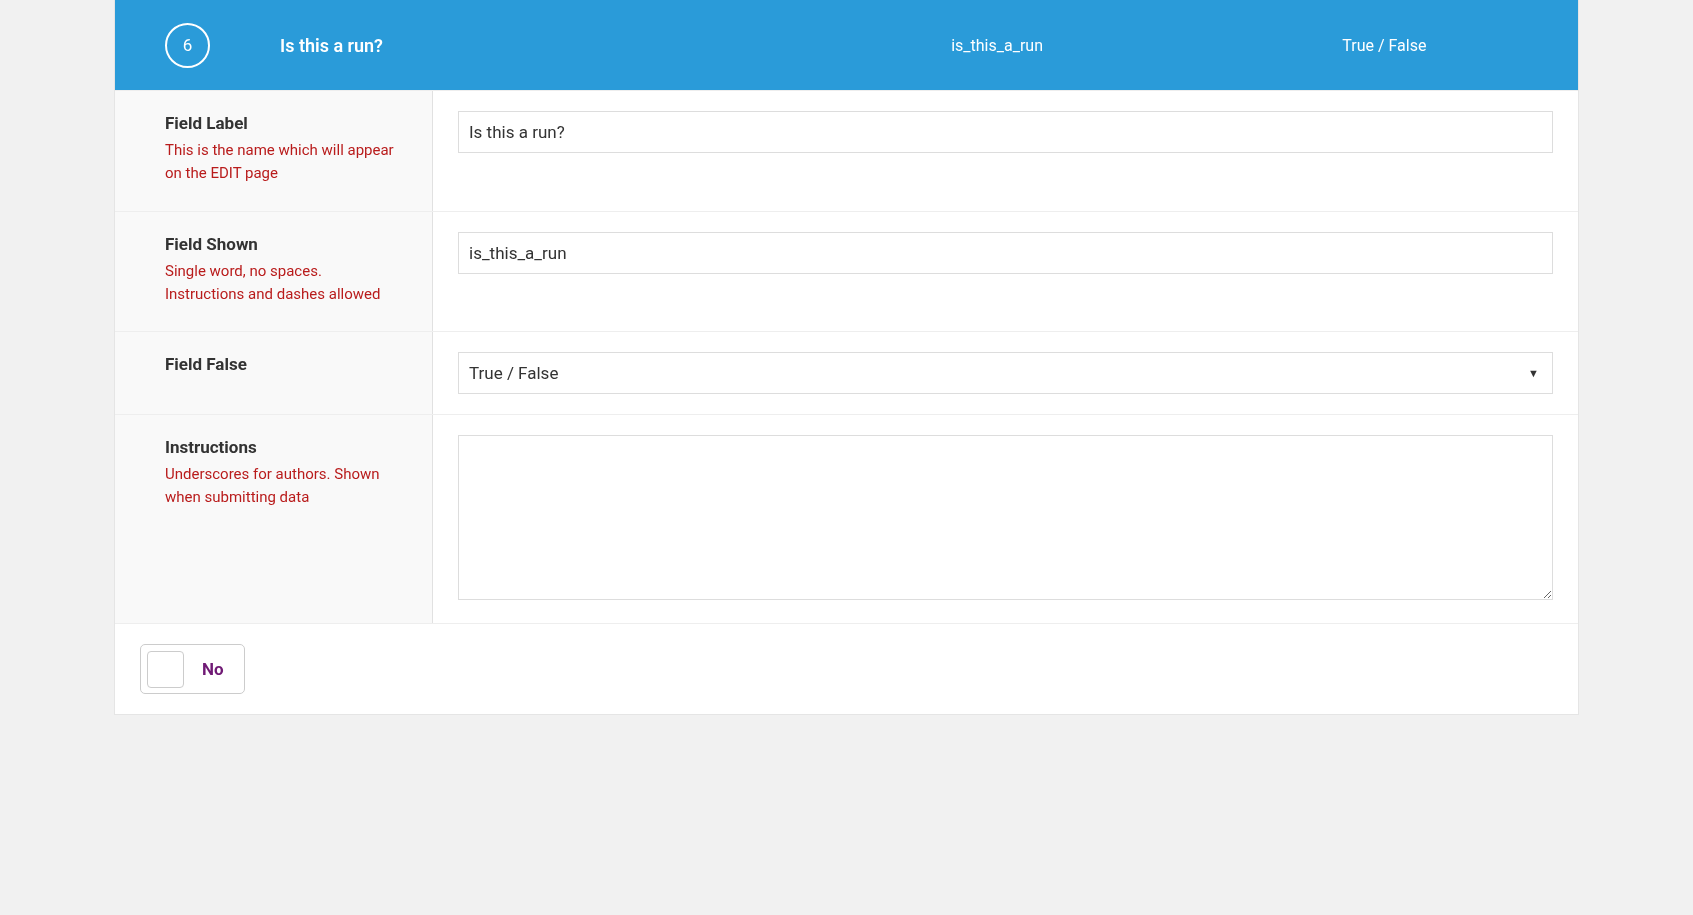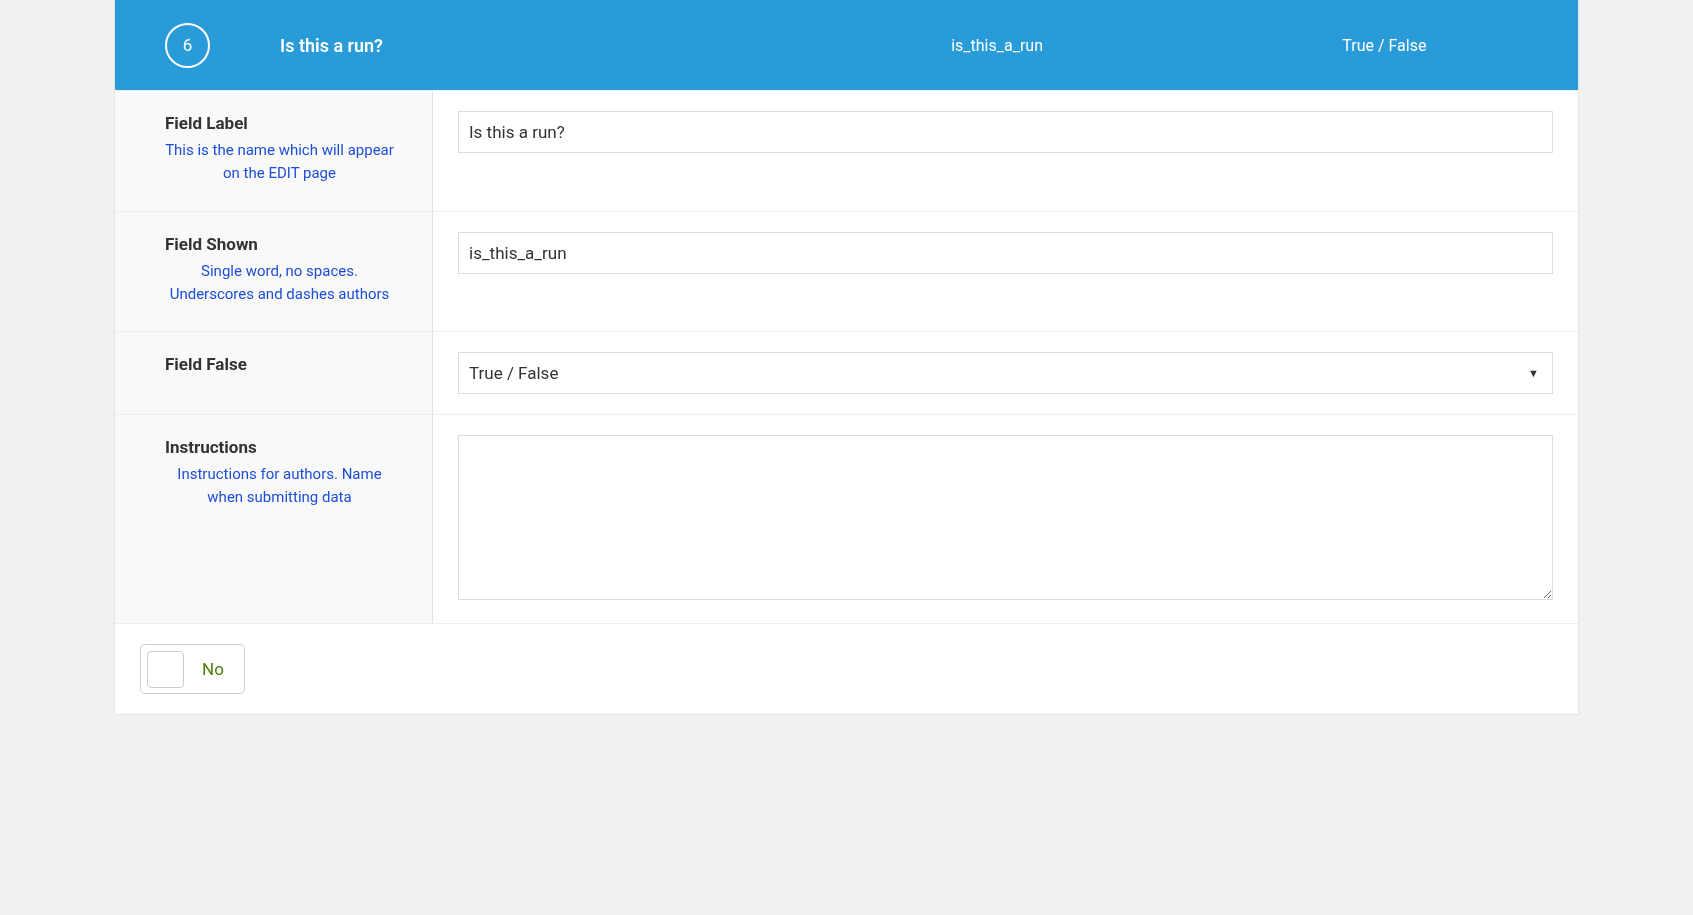--- a/index.html
+++ b/index.html
@@ -77,23 +77,22 @@
       border-right: 1px solid #e1e1e1;
     }
     .field-label-col .label-title {
       font-weight: 700;
       font-size: 17px;
       color: #333;
       margin-bottom: 6px;
     }
     .field-label-col .label-desc {
       font-size: 15px;
-      color: #1d4ed8;
+      color: #b91c1c;
       line-height: 1.55;
-      text-align: center;
     }
     .field-input-col {
       flex: 1;
       padding: 20px 25px;
     }
     .text-input {
       width: 100%;
       padding: 8px 10px;
       font-size: 17px;
       border: 1px solid #ddd;
@@ -152,22 +151,23 @@
     .toggle-knob {
       width: 37px;
       height: 37px;
       border: 1px solid #ccc;
       border-radius: 4px;
       background: #fff;
       margin-right: 18px;
     }
     .toggle-text {
       font-size: 17px;
-      color: #4d7c0f;
+      color: #701a75;
       padding-right: 14px;
+      font-weight: bold;
     }
   </style>
 </head>
 <body>
 
 <div class="container">
 
   <div class="header-row">
     <div class="order-badge-wrap">
       <div class="order-badge">
@@ -187,21 +187,21 @@
       <div class="label-desc">This is the name which will appear on the EDIT page</div>
     </div>
     <div class="field-input-col">
       <input type="text" class="text-input" value="Is this a run?" style="">
     </div>
   </div>
 
   <div class="field-row">
     <div class="field-label-col">
       <div class="label-title">Field Shown</div>
-      <div class="label-desc">Single word, no spaces. Underscores and dashes authors</div>
+      <div class="label-desc">Single word, no spaces. Instructions and dashes allowed</div>
     </div>
     <div class="field-input-col">
       <input type="text" class="text-input" value="is_this_a_run" style="">
     </div>
   </div>
 
   <div class="field-row">
     <div class="field-label-col">
       <div class="label-title">Field False</div>
     </div>
@@ -211,21 +211,21 @@
           <option>True / False</option>
         </select>
         <span class="select-arrow">▼</span>
       </div>
     </div>
   </div>
 
   <div class="field-row">
     <div class="field-label-col">
       <div class="label-title">Instructions</div>
-      <div class="label-desc">Instructions for authors. Name when submitting data</div>
+      <div class="label-desc">Underscores for authors. Shown when submitting data</div>
     </div>
     <div class="field-input-col">
       <textarea class="textarea-input" style=""></textarea>
     </div>
   </div>
 
   <div class="field-row">
     <div class="field-input-col">
       <div class="toggle-wrap">
         <div class="toggle-knob"></div>

